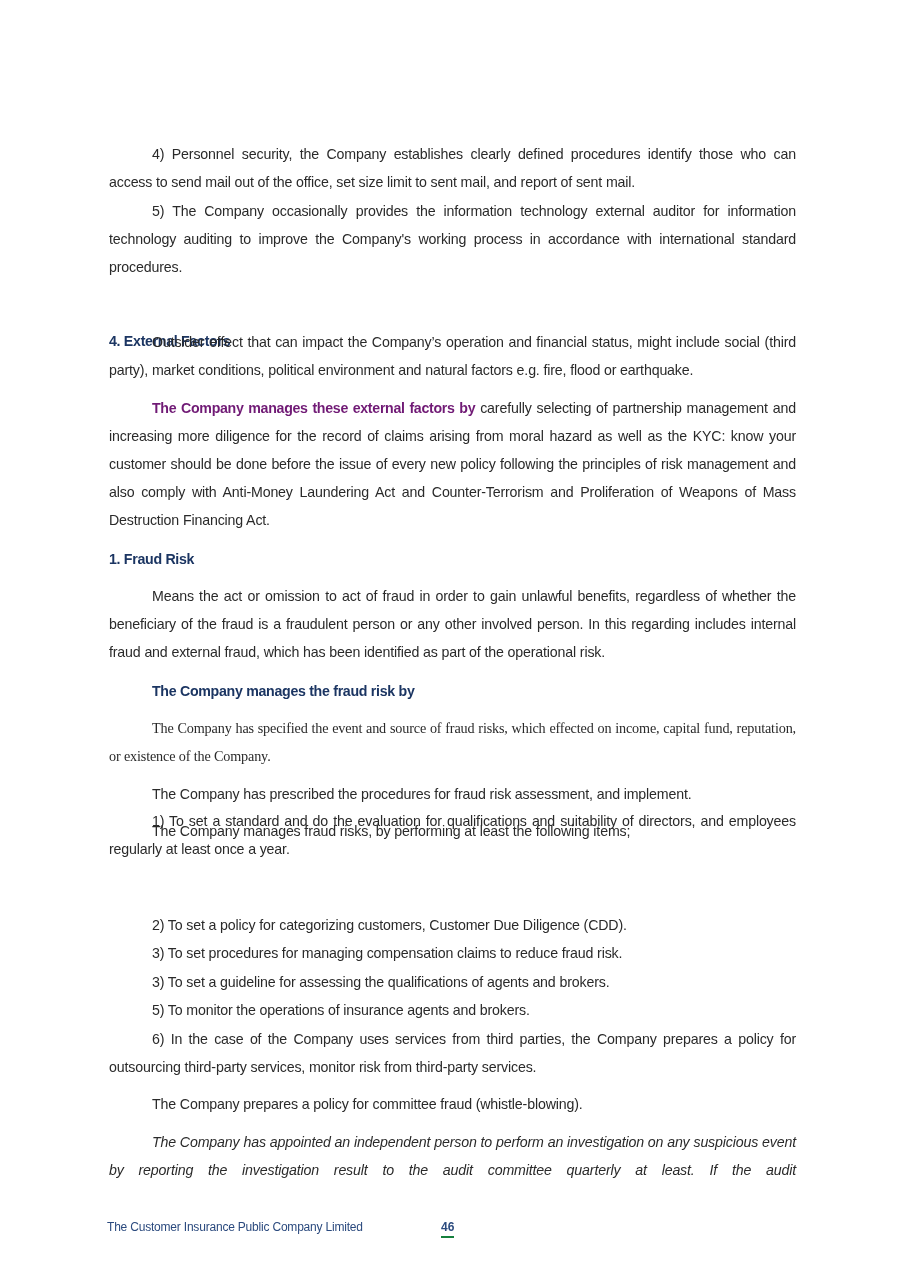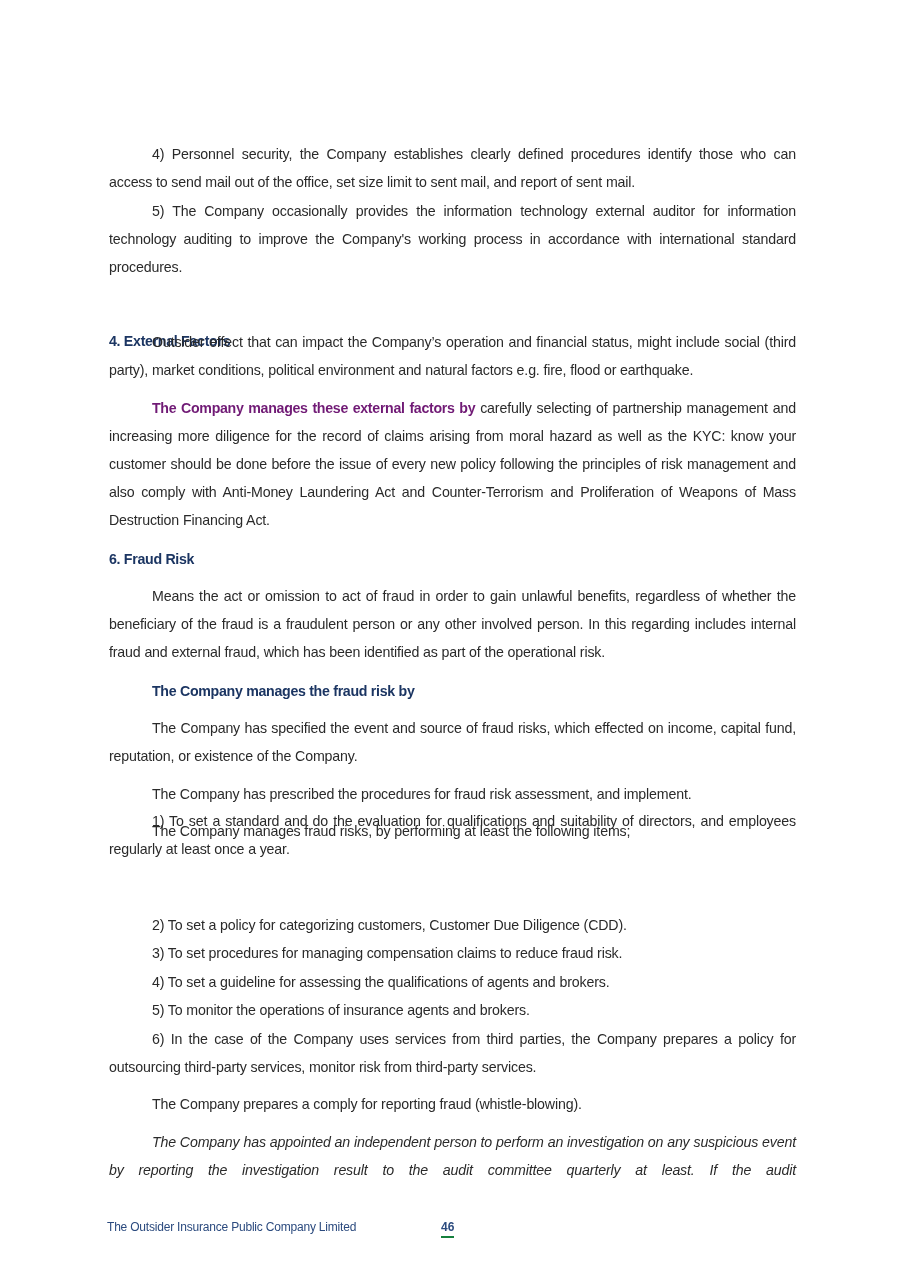--- a/index.html
+++ b/index.html
@@ -41,39 +41,39 @@
   <div class="p indent" style="top:140px;">4)  Personnel security, the Company establishes clearly defined procedures identify those who can access to send mail out of the office, set size limit to sent mail, and report of sent mail.</div>
 
   <div class="p indent" style="top:197px;">5)  The Company occasionally provides the information technology external auditor for information technology auditing to improve the Company's working process in accordance with international standard procedures.</div>
 
   <div class="heading" style="top:295px;margin-top:36px;">4.  External Factors</div>
 
   <div class="p indent" style="top:328px;">Outsider effect that can impact the Company’s operation and financial status, might include social (third party), market conditions, political environment and natural factors e.g. fire, flood or earthquake.</div>
 
   <div class="p indent" style="top:394px;"><span class="bold-blue">The Company manages these external factors by</span><span> carefully selecting of partnership management and increasing more diligence for the record of claims arising from moral hazard as well as the KYC: know your customer should be done before the issue of every new policy following the principles of risk management and also comply with Anti-Money Laundering Act and Counter-Terrorism and Proliferation of Weapons of Mass Destruction Financing Act.</span></div>
 
-  <div class="heading" style="top:549px;">6.  Fraud Risk</div>
+  <div class="heading" style="top:549px;">1.  Fraud Risk</div>
 
   <div class="p indent" style="top:582px;">Means the act or omission to act of fraud in order to gain unlawful benefits, regardless of whether the beneficiary of the fraud is a fraudulent person or any other involved person. In this regarding includes internal fraud and external fraud, which has been identified as part of the operational risk.</div>
 
   <div class="heading" style="top:681px; left:43px;">The Company manages the fraud risk by</div>
 
-  <div class="p indent" style="top:714px;">The Company has specified the event and source of fraud risks, which effected on income, capital fund, reputation, or existence of the Company.</div>
+  <div class="p indent" style="top:714px;font-family:Liberation Serif, serif;">The Company has specified the event and source of fraud risks, which effected on income, capital fund, reputation, or existence of the Company.</div>
 
   <div class="p indent" style="top:780px;">The Company has prescribed the procedures for fraud risk assessment, and implement.</div>
 
   <div class="p indent" style="top:817px;">The Company manages fraud risks, by performing at least the following items;</div>
 
   <div class="p indent" style="top:807px;">1)  To set a standard and do the evaluation for qualifications and suitability of directors, and employees regularly at least once a year.</div>
   <div class="p indent" style="top:911px;">2)  To set a policy for categorizing customers, Customer Due Diligence (CDD).</div>
   <div class="p indent" style="top:939px;">3)  To set procedures for managing compensation claims to reduce fraud risk.</div>
-  <div class="p indent" style="top:968px;">4)  To set a guideline for assessing the qualifications of agents and brokers.</div>
+  <div class="p indent" style="top:968px;">3)  To set a guideline for assessing the qualifications of agents and brokers.</div>
   <div class="p indent" style="top:996px;">5)  To monitor the operations of insurance agents and brokers.</div>
   <div class="p indent" style="top:1025px;">6)  In the case of the Company uses services from third parties, the Company prepares a policy for outsourcing third-party services, monitor risk from third-party services.</div>
 
-  <div class="p indent" style="top:1090px;">The Company prepares a comply for reporting fraud (whistle-blowing).</div>
+  <div class="p indent" style="top:1090px;">The Company prepares a policy for committee fraud (whistle-blowing).</div>
 
   <div class="p indent justify-last" style="top:1128px;font-style:italic;">The Company has appointed an independent person to perform an investigation on any suspicious event by reporting the investigation result to the audit committee quarterly at least. If the audit</div>
 
 </div>
 
-<div class="footer-company">The Outsider Insurance Public Company Limited</div>
+<div class="footer-company">The Customer Insurance Public Company Limited</div>
 <div class="footer-page">46</div>
 
 </body></html>

